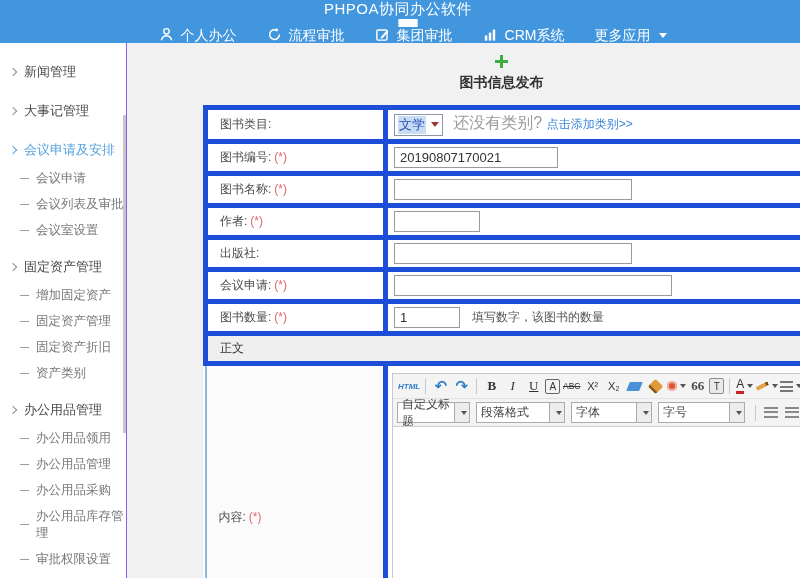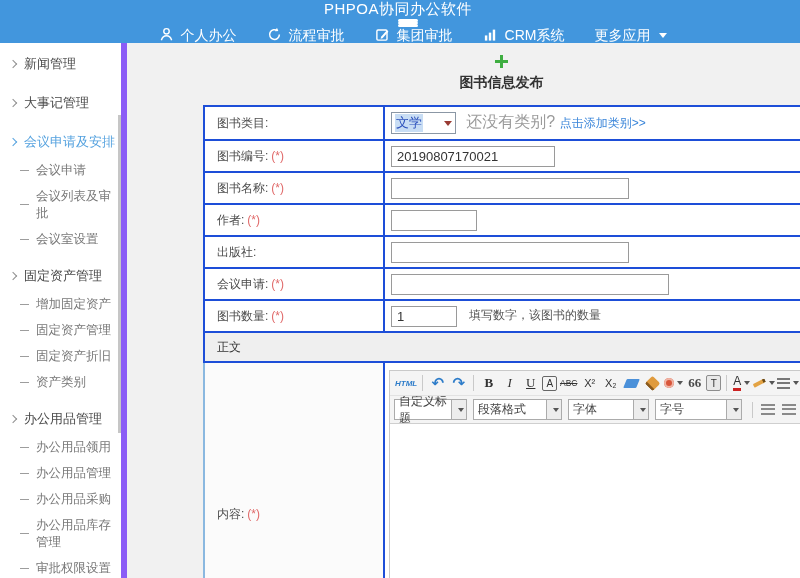--- a/index.html
+++ b/index.html
@@ -12,55 +12,55 @@
   .hamburger { width:20px; height:14px; margin-left:16px; display:flex; flex-direction:column;
     justify-content:space-between; cursor:pointer; }
   .hamburger i { display:block; height:2.5px; background:#fff; border-radius:2px; }
   .topmenu { display:flex; align-items:center; margin-left:26px; gap:30px; }
   .topmenu-item { display:flex; align-items:center; gap:7px; font-size:14px; cursor:pointer; white-space:nowrap; }
   .caret-down { width:0; height:0; border-left:4.5px solid transparent; border-right:4.5px solid transparent;
     border-top:5px solid #fff; margin-left:2px; }
 
   
   .layout { display:flex; height:535px; }
-  .sidebar { width:127px; background:#fff; border-right:6px solid #8b5cf6; position:relative;
-    padding-top:4px; flex:none; overflow:hidden; }
+  .sidebar { width:127px; background:#fff; border-right:1px solid #8b5cf6; position:relative;
+    padding-top:12px; flex:none; overflow:hidden; }
   .sb-thumb { position:absolute; right:0; top:72px; width:3px; height:318px; background:#c6c6c6; cursor:pointer; }
   .grp { margin-top:9px; }
   .grp:first-child { margin-top:2px; }
   .grp-head { display:flex; align-items:center; padding:6px 0 6px 10px; font-size:13px; color:#4a4a4a; cursor:pointer; }
   .chev { width:6px; height:6px; border-right:1.5px solid #8f8f8f; border-top:1.5px solid #8f8f8f;
     transform:rotate(45deg); margin-right:8px; flex:none; }
   .grp-head.active { color:#55a2df; }
   .grp-head.active .chev { border-color:#55a2df; }
   .sub-item { display:flex; align-items:center; padding:4.5px 0 4.5px 20px; font-size:12.5px; color:#787878; cursor:pointer; }
   .dash { width:9px; height:1px; background:#9d9d9d; margin-right:7px; flex:none; }
 
   
   .content { flex:1; padding:10px 0 0 76px; overflow:hidden; position:relative; }
   .page-title { display:flex; align-items:center; gap:6px; margin-top:2px;flex-direction:column; }
   .plus-icon { width:13px; height:13px; position:relative; flex:none; }
   .plus-icon:before { content:""; position:absolute; left:5px; top:0; width:3px; height:13px; background:#3fae41; }
   .plus-icon:after  { content:""; position:absolute; left:0; top:5px; width:13px; height:3px; background:#3fae41; }
   .page-title span { font-size:14px; font-weight:bold; color:#333; }
 
   table.form { border-collapse:collapse; width:1000px; margin-top:13px; background:#fff; table-layout:fixed; }
-  table.form td { border:2px solid #1d4ed8; font-size:12px; color:#4c4c4c; }
+  table.form td { border:5px solid #1d4ed8; font-size:12px; color:#4c4c4c; }
   td.lbl { width:180px; padding-left:12px; }
   td.fld { padding-left:6px; }
   .req { color:#e06a6a; margin-left:3px; }
   tr.r1 td { height:34px; } tr.r td { height:32px; }
   input.txt { border:1px solid #9a9a9a; height:21px; font-size:13px; color:#333; padding:1px 5px;
     font-family:"Liberation Sans",sans-serif; background:#fff; vertical-align:middle; }
   .w-no{width:164px;} .w-name{width:238px;} .w-author{width:86px;}
   .w-press{width:238px;} .w-loc{width:278px;} .w-qty{width:66px;}
   .hint { margin-left:12px; color:#555; font-size:12px; }
 
   .cat-select { display:inline-flex; align-items:center; border:1px solid #8b97a5; background:#fff;
-    padding:1px 3px; cursor:pointer; vertical-align:middle;gap:16px; }
+    padding:1px 3px; cursor:pointer; vertical-align:middle; }
   .cat-select .sel { background:#c8ddf4; color:#2b50bb; font-size:13px; padding:0 1px; }
   .cat-caret { width:0; height:0; border-left:4px solid transparent; border-right:4px solid transparent;
     border-top:5px solid #993b33; margin-left:5px; }
   .note-gray { color:#9a9a9a; margin-left:7px; font-size:16px; }
   .note-link { color:#3a85d9; font-size:12px; cursor:pointer; }
 
   tr.sec td { background:#efefef; height:30px; padding-left:12px; color:#333; }
   tr.body-row td { height:300px; vertical-align:middle; }
   tr.body-row td.lbl { border-left:2px solid #8ab8e0; background:#fbfbfb; }
   tr.body-row td.ed-cell { vertical-align:top; padding:7px 0 0 4px; }

